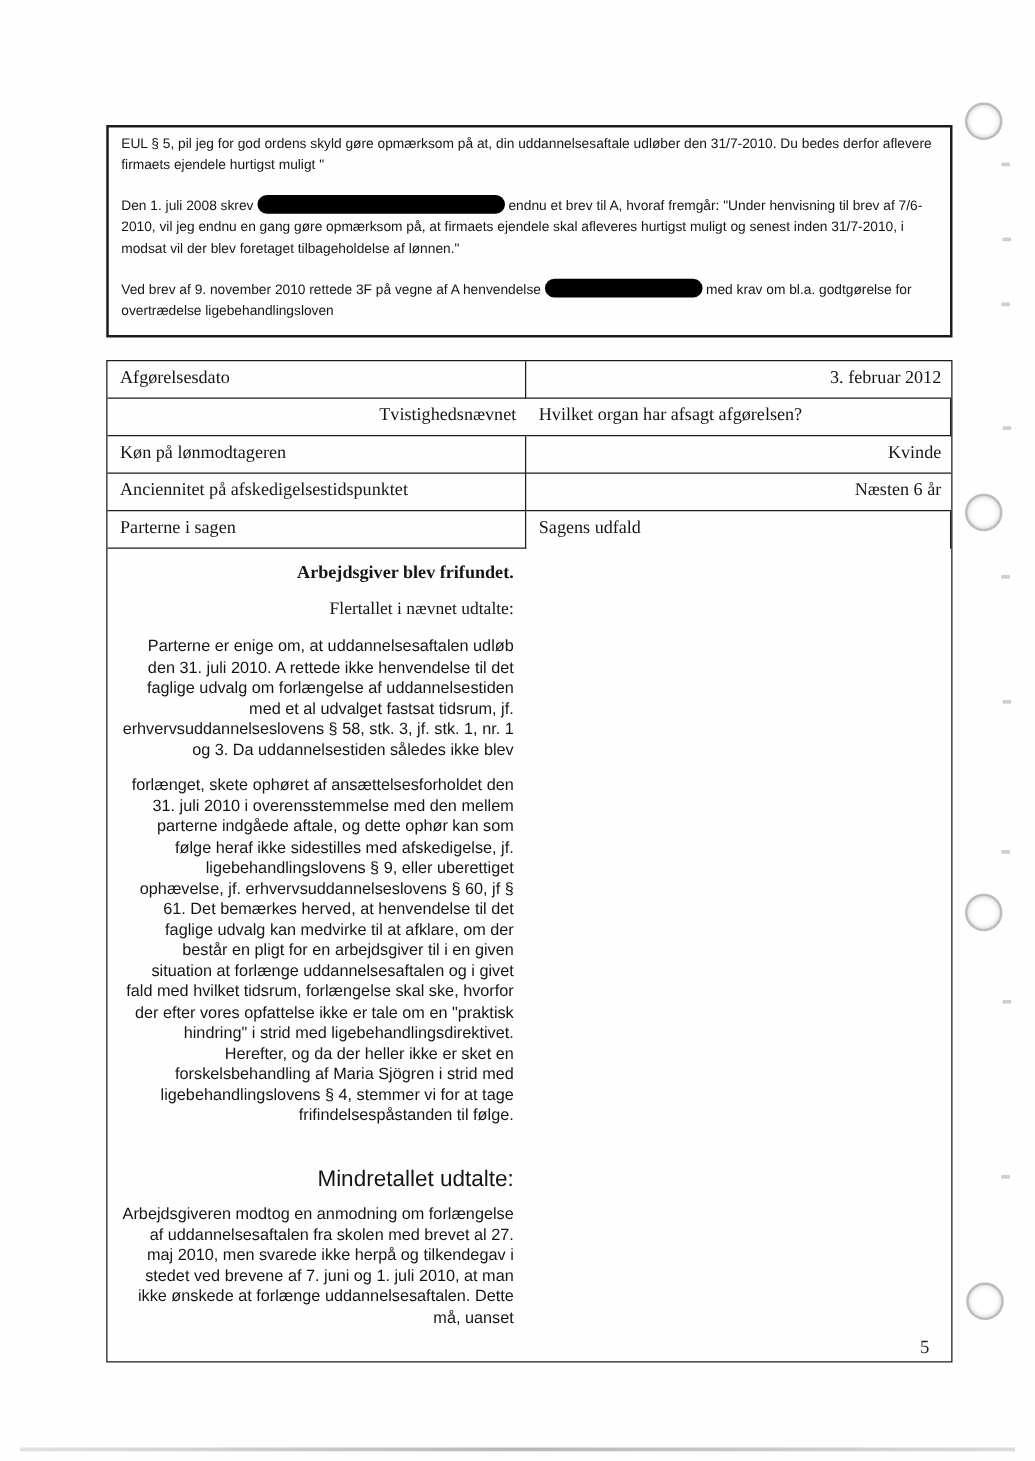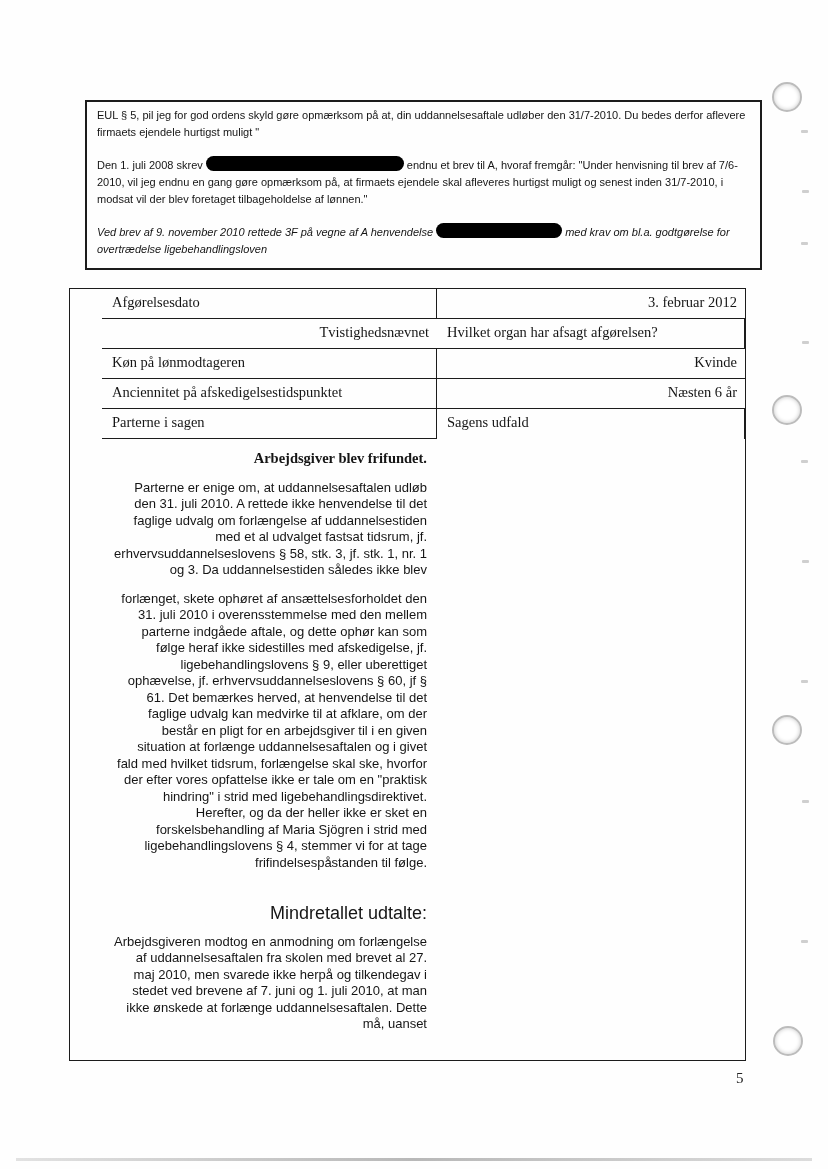--- a/index.html
+++ b/index.html
@@ -8,36 +8,35 @@
     font-family:"Liberation Sans", sans-serif; color:#151515; overflow:hidden;
   }
 
   
   .intro-box {
     position:absolute; left:85px; top:100px; width:677px; box-sizing:border-box;
     border:2px solid #1c1c1c; padding:5px 10px 10px 10px;
     font-size:11px; line-height:17px;
   }
   .intro-box p { margin:0 0 15px 0; }
-  .intro-box p:last-child { margin-bottom:0;font-style:italic; }
+  .intro-box p:last-child { margin-bottom:0; }
 
   .redaction {
     display:inline-block; background:#000; border-radius:8px;
     height:15px; vertical-align:text-bottom; margin:0 3px;
   }
   .redaction.r1 { width:198px; }
   .redaction.r2 { width:126px; }
   .redaction.r3 { width:244px; height:16px; }
 
   
   .tbl {
-    position:absolute; left:69px; top:288px; width:677px; box-sizing:border-box;
+    position:absolute; left:85px; top:288px; width:677px; box-sizing:border-box;
     display:grid; grid-template-columns:335px 1fr;
     border:1.5px solid #1c1c1c;
-    padding-left:32px;
   }
   .cell {
     border-bottom:1px solid #1c1c1c; box-sizing:border-box;
     padding:5px 8px 7px 10px;
   }
   .cell.label {
     border-right:1px solid #1c1c1c;
     font-family:"Liberation Serif", serif; font-size:14.5px;
   }
   .cell.value { font-family:"Liberation Serif", serif; font-size:14.5px;text-align:right; }
@@ -108,20 +107,21 @@
 
     <div class="cell label">Anciennitet på afskedigelsestidspunktet</div>
     <div class="cell value">Næsten 6 år</div>
 
     <div class="cell label">Parterne i sagen</div>
 
     <div class="cell label no-b">Sagens udfald</div>
     <div class="cell value no-b">
       <div class="udfald">
         <p class="udfald-heading">Arbejdsgiver blev frifundet.</p>
+        <p class="flertal">Flertallet i nævnet udtalte:</p>
         <p class="body">Parterne er enige om, at uddannelsesaftalen udløb den 31. juli 2010. A rettede ikke henvendelse til det faglige udvalg om forlængelse af uddannelsestiden med et al udvalget fastsat tidsrum, jf. erhvervsuddannelseslovens § 58, stk. 3, jf. stk. 1, nr. 1 og 3. Da uddannelsestiden således ikke blev</p>
         <p class="body">forlænget, skete ophøret af ansættelsesforholdet den 31. juli 2010 i overensstemmelse med den mellem parterne indgåede aftale, og dette ophør kan som følge heraf ikke sidestilles med afskedigelse, jf. ligebehandlingslovens § 9, eller uberettiget ophævelse, jf. erhvervsuddannelseslovens § 60, jf § 61. Det bemærkes herved, at henvendelse til det faglige udvalg kan medvirke til at afklare, om der består en pligt for en arbejdsgiver til i en given situation at forlænge uddannelsesaftalen og i givet fald med hvilket tidsrum, forlængelse skal ske, hvorfor der efter vores opfattelse ikke er tale om en "praktisk hindring" i strid med ligebehandlingsdirektivet. Herefter, og da der heller ikke er sket en forskelsbehandling af Maria Sjögren i strid med ligebehandlingslovens § 4, stemmer vi for at tage frifindelsespåstanden til følge.</p>
         <p class="mindretal">Mindretallet udtalte:</p>
         <p class="body">Arbejdsgiveren modtog en anmodning om forlængelse af uddannelsesaftalen fra skolen med brevet al 27. maj 2010, men svarede ikke herpå og tilkendegav i stedet ved brevene af 7. juni og 1. juli 2010, at man ikke ønskede at forlænge uddannelsesaftalen. Dette må, uanset</p>
       </div>
     </div>
   </div>
 
   <div class="page-number">5</div>
 

